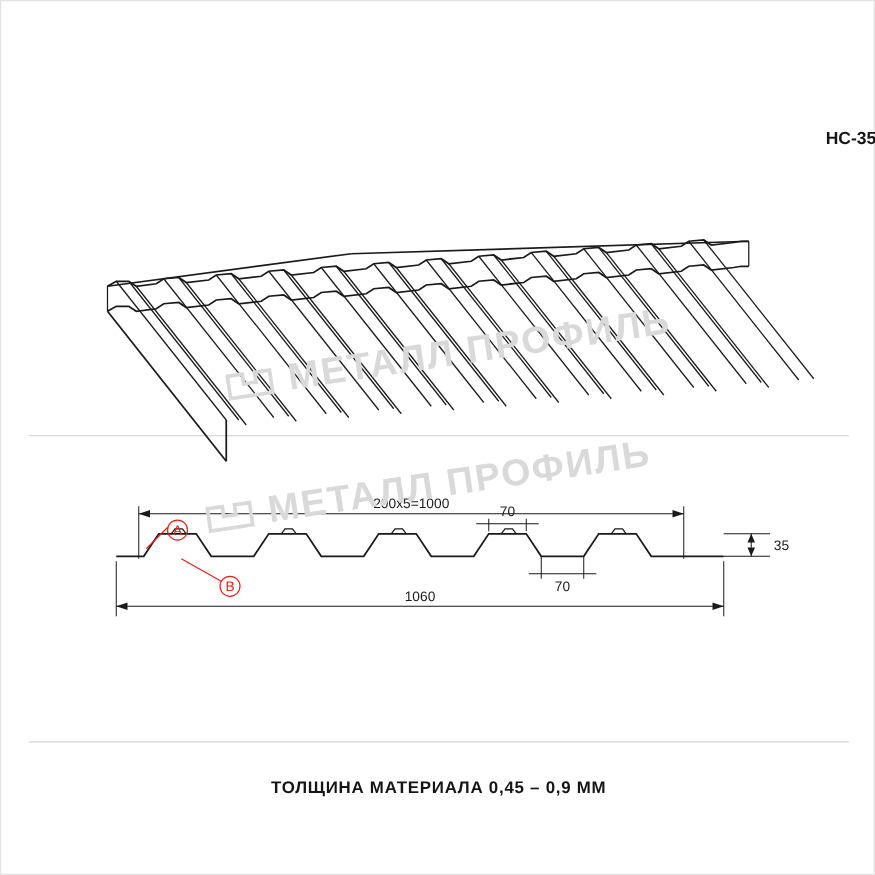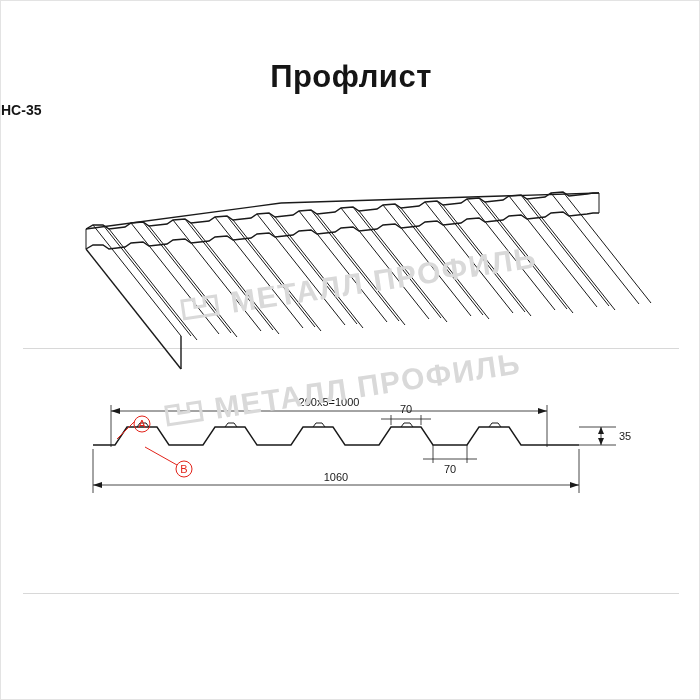--- a/index.html
+++ b/index.html
@@ -31,21 +31,21 @@
     font-size: 31px;
     font-weight: bold;
     letter-spacing: 0.5px;
     color: #151515;
   }
   .subtitle {
     position: absolute;
     top: 101px;
     left: 0;
     width: 700px;
-    text-align: left;
+    text-align: right;
     font-size: 14px;
     font-weight: bold;
     color: #151515;
   }
   .divider {
     position: absolute;
     left: 22px;
     width: 656px;
     height: 1px;
     background: #d8d8d8;
@@ -122,21 +122,20 @@
     font-family: "Liberation Sans", sans-serif;
     font-size: 11px;
     fill: #e2231a;
   }
 </style>
 </head>
 <body>
 
 <div class="page">
 
-  <div class="title">Профлист</div>
   <div class="subtitle">НС-35</div>
 
   <div class="divider" id="divider-top"></div>
 
   <div class="iso-wrap">
     <svg width="600" height="190" viewBox="0 0 600 190">
       <g class="ln med">
 
         <path d="M 230 52 L 548 42"></path>
         <path d="M 230 52 L 35 78"></path>
@@ -292,14 +291,15 @@
 
   <div class="wm" id="watermark-bottom">
     <svg class="wm-mark" viewBox="0 0 42 42">
       <path d="M4 30 L4 12 L16 12 L16 20 L26 20 L26 12 L38 12 L38 30 Z" fill="none" stroke="#d9d9d9" stroke-width="3"></path>
     </svg>
     <div class="wm-text">МЕТАЛЛ ПРОФИЛЬ</div>
   </div>
 
   <div class="divider" id="divider-bottom"></div>
 
+  <div class="footnote">ТОЛЩИНА МАТЕРИАЛА 0,45 – 0,9 ММ</div>
 
 </div>
 
 </body></html>

